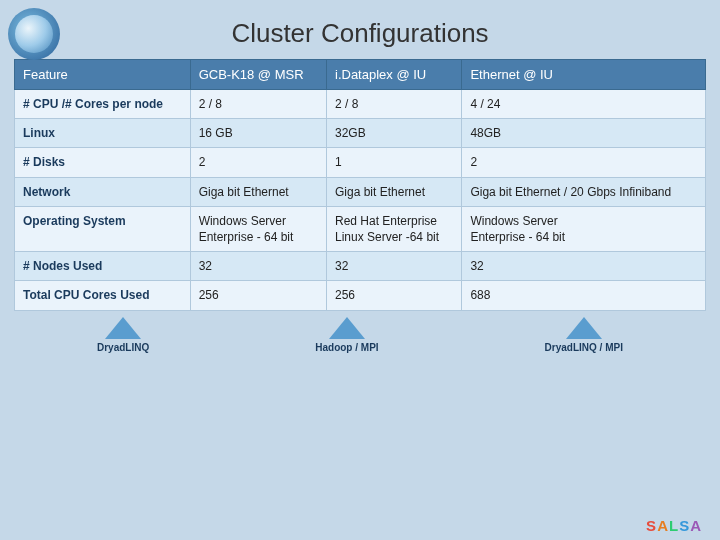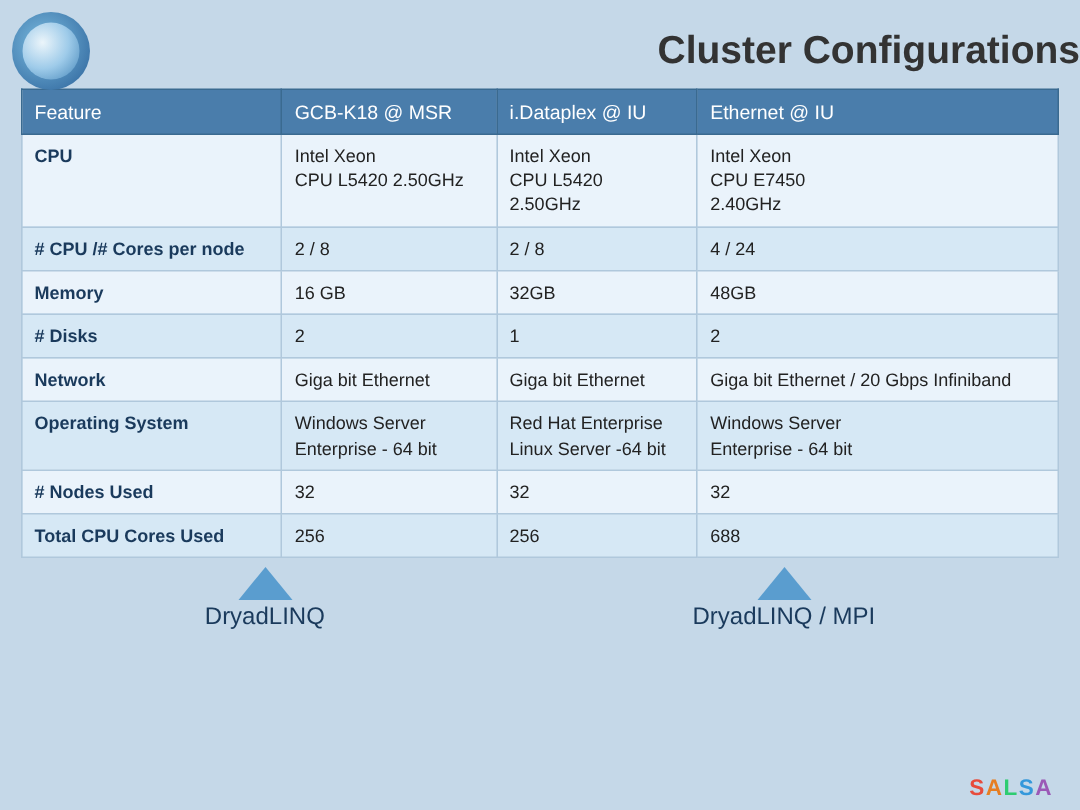--- a/index.html
+++ b/index.html
@@ -7,23 +7,23 @@
       width: 720px;
       height: 540px;
       background: #c5d8e8;
       font-family: Arial, sans-serif;
       font-size: 13px;
       overflow: hidden;
       position: relative;
     }
 
     .page-title {
-      text-align: right;
+      text-align: center;
       font-size: 26px;
-      font-weight: bold;
+      font-weight: normal;
       color: #333;
       padding: 18px 0 10px 0;
     }
 
     .logo {
       position: absolute;
       top: 8px;
       left: 8px;
       width: 55px;
       height: 55px;
@@ -106,23 +106,23 @@
 
     .arrow-up {
       width: 0;
       height: 0;
       border-left: 18px solid transparent;
       border-right: 18px solid transparent;
       border-bottom: 22px solid #5a9dcf;
     }
 
     .arrow-label {
-      font-size: 16px;
+      font-size: 10px;
       color: #1a3a5c;
-      font-weight: normal;
+      font-weight: bold;
       white-space: nowrap;
     }
 
     .salsa-badge {
       position: absolute;
       bottom: 6px;
       right: 18px;
       font-size: 15px;
       font-weight: bold;
       color: #c0392b;
@@ -151,34 +151,28 @@
   <table>
     <thead>
       <tr>
         <th>Feature</th>
         <th>GCB-K18 @ MSR</th>
         <th>i.Dataplex @ IU</th>
         <th>Ethernet @ IU</th>
       </tr>
     </thead>
     <tbody id="table-body">
-    <tr>
-          <td class="feature-col">CPU</td>
-          <td>Intel Xeon<br>CPU L5420  2.50GHz</td>
-          <td>Intel Xeon<br>CPU L5420<br>2.50GHz</td>
-          <td>Intel Xeon<br>CPU E7450<br>2.40GHz</td>
-        </tr>
         <tr>
           <td class="feature-col"># CPU /# Cores per node</td>
           <td>2 / 8</td>
           <td>2 / 8</td>
           <td>4 / 24</td>
         </tr>
         <tr>
-          <td class="feature-col">Memory</td>
+          <td class="feature-col">Linux</td>
           <td>16 GB</td>
           <td>32GB</td>
           <td>48GB</td>
         </tr>
         <tr>
           <td class="feature-col"># Disks</td>
           <td>2</td>
           <td>1</td>
           <td>2</td>
         </tr>
@@ -210,19 +204,23 @@
   </table>
 </div>
 
 <div class="arrow-row">
   <div class="arrow-btn">
     <div class="arrow-up"></div>
     <span class="arrow-label">DryadLINQ</span>
   </div>
   <div class="arrow-btn">
     <div class="arrow-up"></div>
+    <span class="arrow-label">Hadoop / MPI</span>
+  </div>
+  <div class="arrow-btn">
+    <div class="arrow-up"></div>
     <span class="arrow-label">DryadLINQ / MPI</span>
   </div>
 </div>
 
 <div class="salsa-badge">
   <span class="salsa-s">S</span><span class="salsa-a">A</span><span class="salsa-l">L</span><span class="salsa-s2">S</span><span class="salsa-a2">A</span>
 </div>
 
 </body></html>

